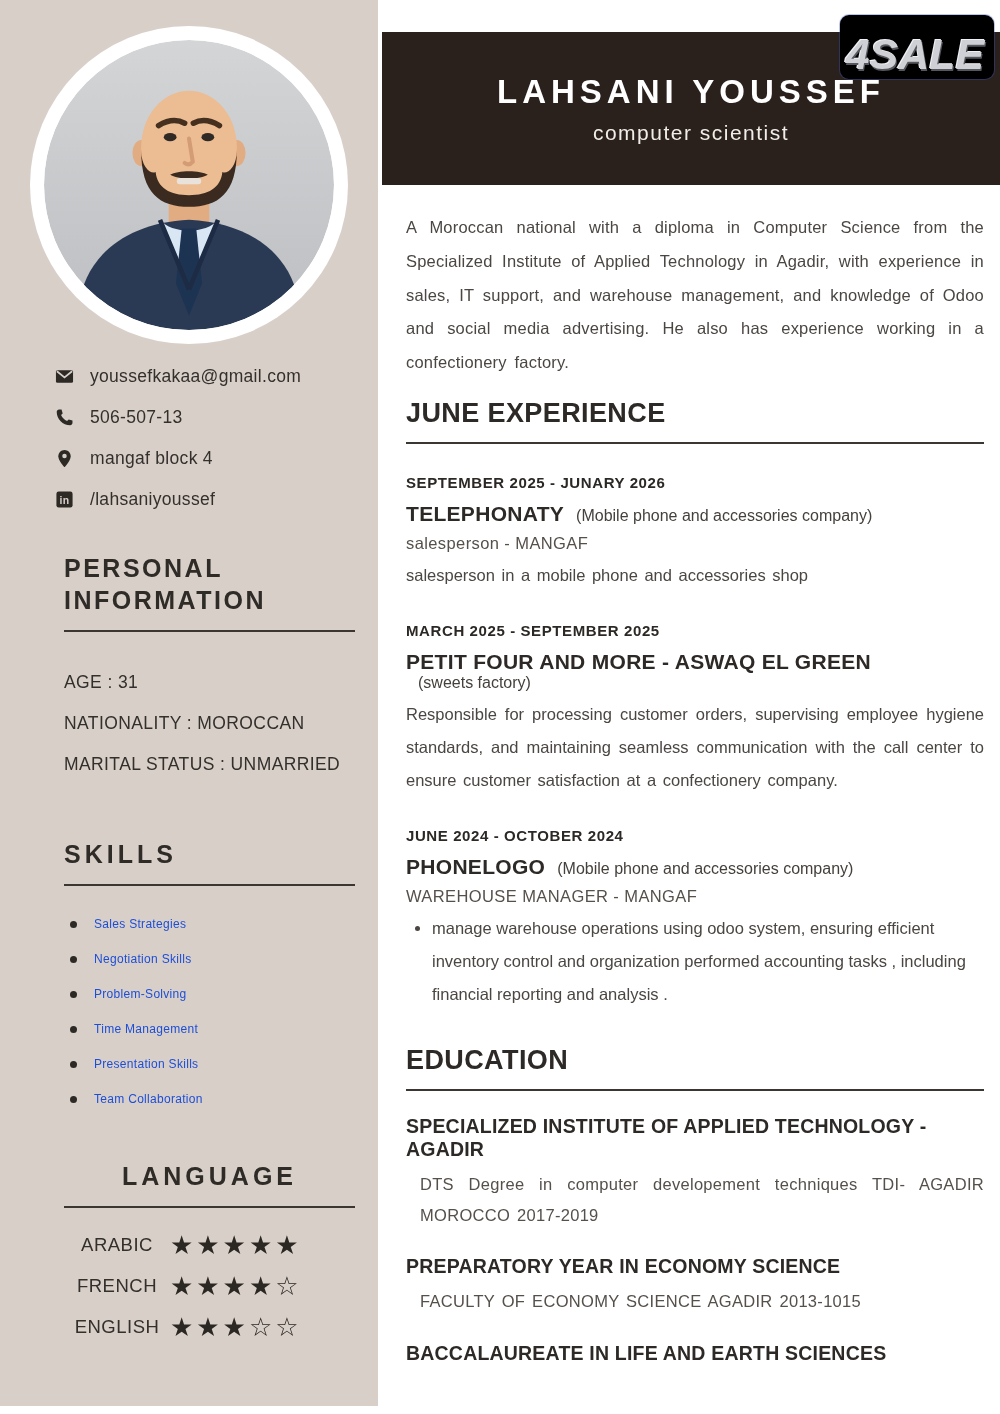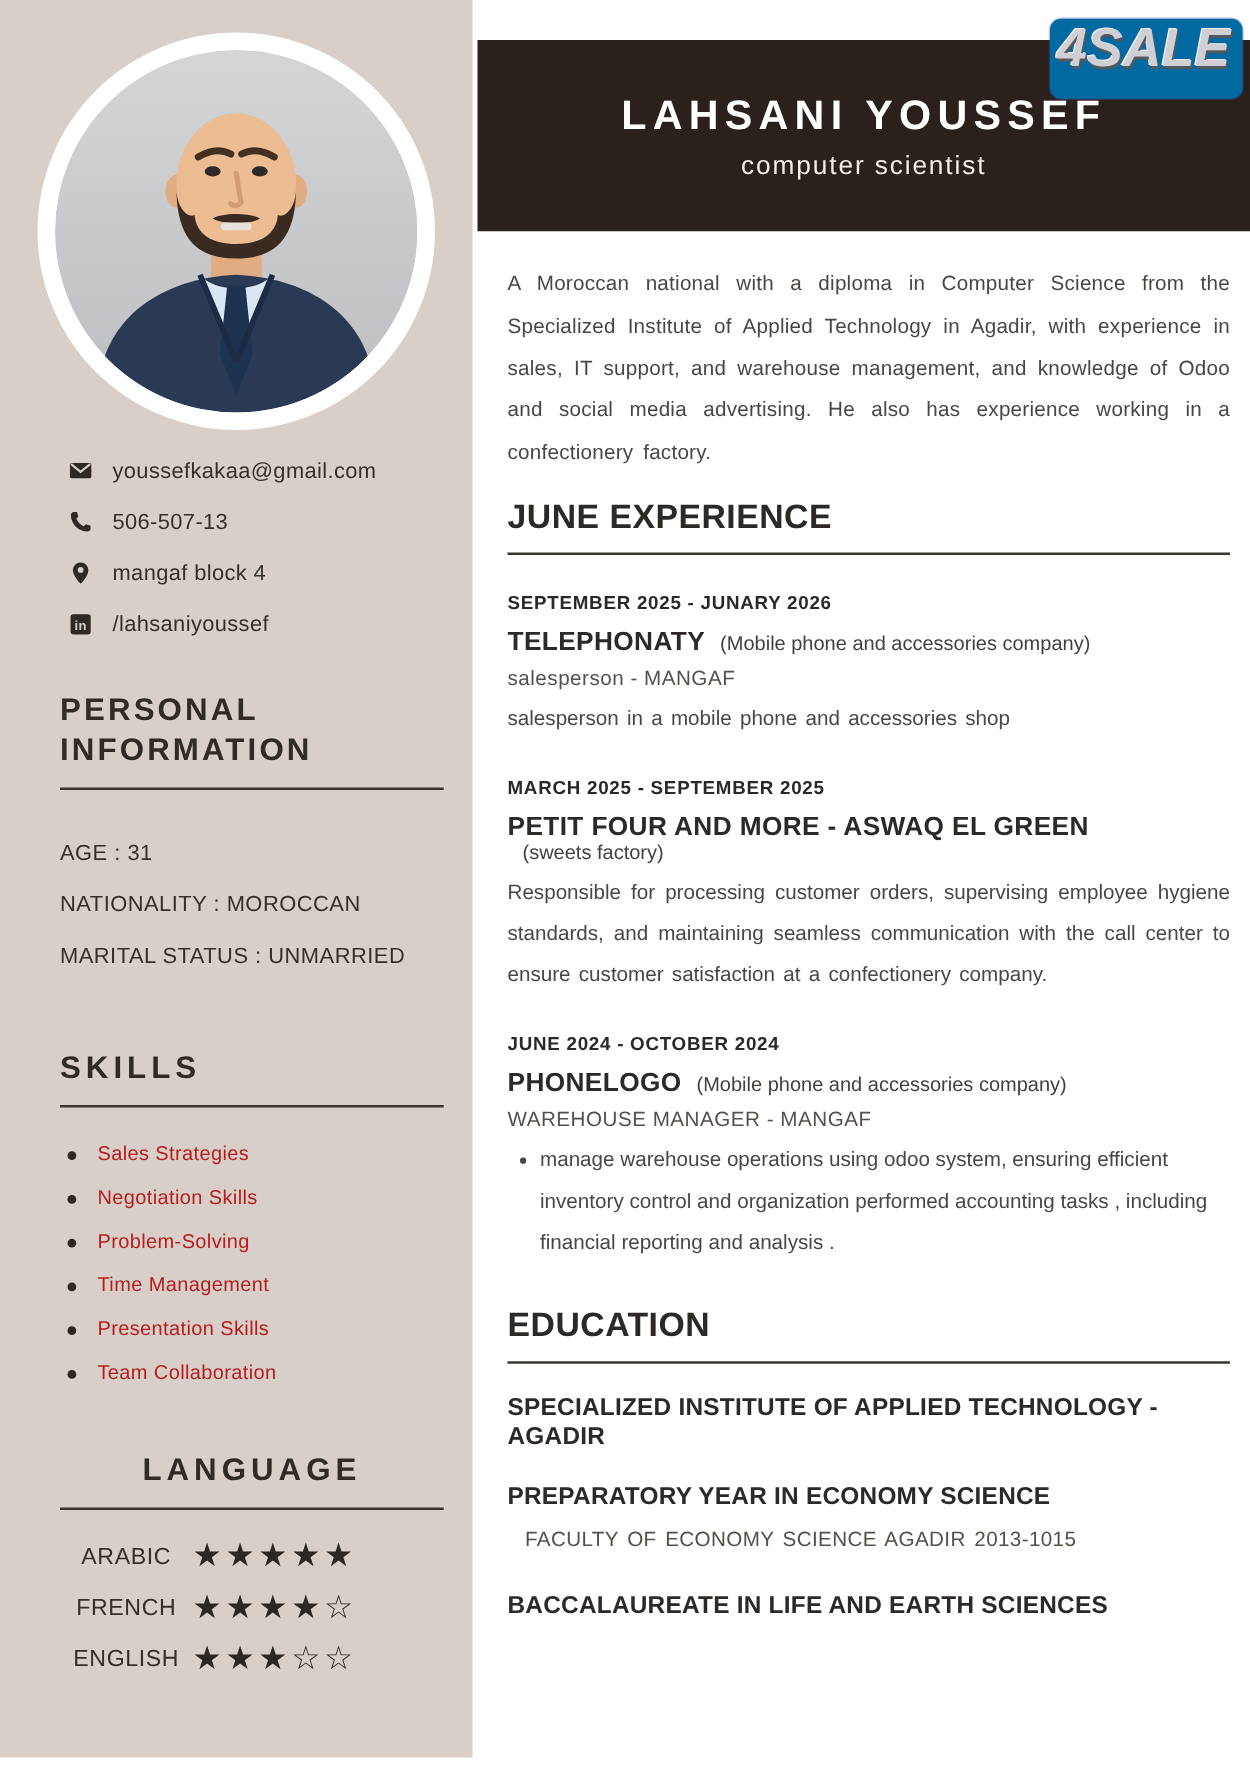--- a/index.html
+++ b/index.html
@@ -9,29 +9,29 @@
   
   .sidebar { position:absolute; left:0; top:0; width:378px; height:1406px; background:#d8cfc9; }
   .photo-ring { position:absolute; top:26px; left:30px; width:318px; height:318px; border-radius:50%; background:#ffffff; display:flex; align-items:center; justify-content:center; }
   .photo-ring svg { width:290px; height:290px; border-radius:50%; display:block; }
 
   .contact { position:absolute; top:356px; left:55px; right:22px; }
   .contact-row { display:flex; align-items:center; height:41px; color:#33302c; font-size:17.5px; letter-spacing:0.3px; }
   .contact-row .cicon { width:22px; height:19px; margin-right:13px; flex:0 0 auto; display:flex; align-items:flex-start; }
   .contact-row .cicon svg { width:19px; height:19px; fill:#2d2925; }
 
-  .side-section { position:absolute; left:48px; right:23px; }
+  .side-section { position:absolute; left:64px; right:23px; }
   .side-heading { font-size:25px; font-weight:700; letter-spacing:2.5px; line-height:1.28; color:#2f2b27; border-bottom:2px solid #3b3631; padding-bottom:14px; }
   .pi-block { top:552px; }
   .pi-items { margin-top:30px; }
   .pi-item { font-size:17.5px; color:#33302c; letter-spacing:0.4px; height:41px; display:flex; align-items:center; }
 
   .skills-block { top:838px; }
   .skill-list { margin-top:20px; }
-  .skill-item { position:relative; font-size:16px; color:#b91c1c; letter-spacing:0.3px; height:35px; display:flex; align-items:center; padding-left:30px; }
+  .skill-item { position:relative; font-size:12px; color:#1d4ed8; letter-spacing:0.3px; height:35px; display:flex; align-items:center; padding-left:30px; }
   .skill-item::before { content:""; position:absolute; left:6px; top:50%; margin-top:-3px; width:7px; height:7px; border-radius:50%; background:#2d2925; }
 
   .lang-block { top:1160px;text-align:center; }
   .lang-rows { margin-top:16px; }
   .lang-row { display:flex; align-items:center; height:41px; }
   .lang-label { width:106px; font-size:18.5px; color:#33302c; letter-spacing:0.5px; }
   .lang-stars { font-size:26px; color:#2b2723; letter-spacing:3px; font-family:"DejaVu Sans", sans-serif; line-height:1; }
 
   
   .main { position:absolute; left:382px; top:0; width:618px; }
@@ -58,21 +58,21 @@
   .job-bullets { margin:6px 0 0 8px; padding-left:18px; }
   .job-bullets li { font-size:16.5px; line-height:2.0; color:#4b4642; }
 
   .edu-heading { margin-top:34px; }
   .edu-entry { margin-top:25px; }
   .edu-entry.first { margin-top:24px; }
   .edu-title { font-size:19.5px; font-weight:700; color:#2d2926; letter-spacing:0.2px; }
   .edu-detail { margin-top:8px; padding-left:14px; font-size:16.5px; line-height:1.85; color:#56504b; text-align:justify; word-spacing:2px; letter-spacing:0.3px; }
 
   
-  .logo4sale { position:absolute; top:15px; right:6px; width:154px; height:64px; background:#0369a1; border-radius:9px; display:flex; align-items:flex-start; justify-content:center; z-index:5; box-shadow:0 0 0 1px rgba(60,90,200,0.35); }
+  .logo4sale { position:absolute; top:15px; right:6px; width:154px; height:64px; background:#000000; border-radius:9px; display:flex; align-items:flex-end; justify-content:center; z-index:5; box-shadow:0 0 0 1px rgba(60,90,200,0.35); }
   .logo4sale span { font-style:italic; font-weight:900; font-size:43px; letter-spacing:0px; color:#cfd0d6; text-shadow:1px 2px 0 #55575e, -1px -1px 0 #eef0f4; transform:translateX(-2px); }
 </style>
 </head>
 <body>
 
 <div class="page">
 
   <aside class="sidebar">
 
     <div class="photo-ring">
@@ -245,20 +245,21 @@
         <div class="job-role">WAREHOUSE MANAGER - MANGAF</div>
         <ul class="job-bullets">
           <li>manage warehouse operations using odoo system, ensuring efficient inventory control and organization performed accounting tasks , including financial reporting and analysis .</li>
         </ul>
       </div>
 
       <div class="sec-heading edu-heading">EDUCATION</div>
 
       <div class="edu-entry first">
         <div class="edu-title">SPECIALIZED INSTITUTE OF APPLIED TECHNOLOGY - AGADIR</div>
+        <div class="edu-detail">DTS Degree in computer developement techniques TDI- AGADIR MOROCCO 2017-2019</div>
       </div>
       <div class="edu-entry">
         <div class="edu-title">PREPARATORY YEAR IN ECONOMY SCIENCE</div>
         <div class="edu-detail">FACULTY OF ECONOMY SCIENCE AGADIR 2013-1015</div>
       </div>
       <div class="edu-entry">
         <div class="edu-title">BACCALAUREATE IN LIFE AND EARTH SCIENCES</div>
 
       </div>
 

